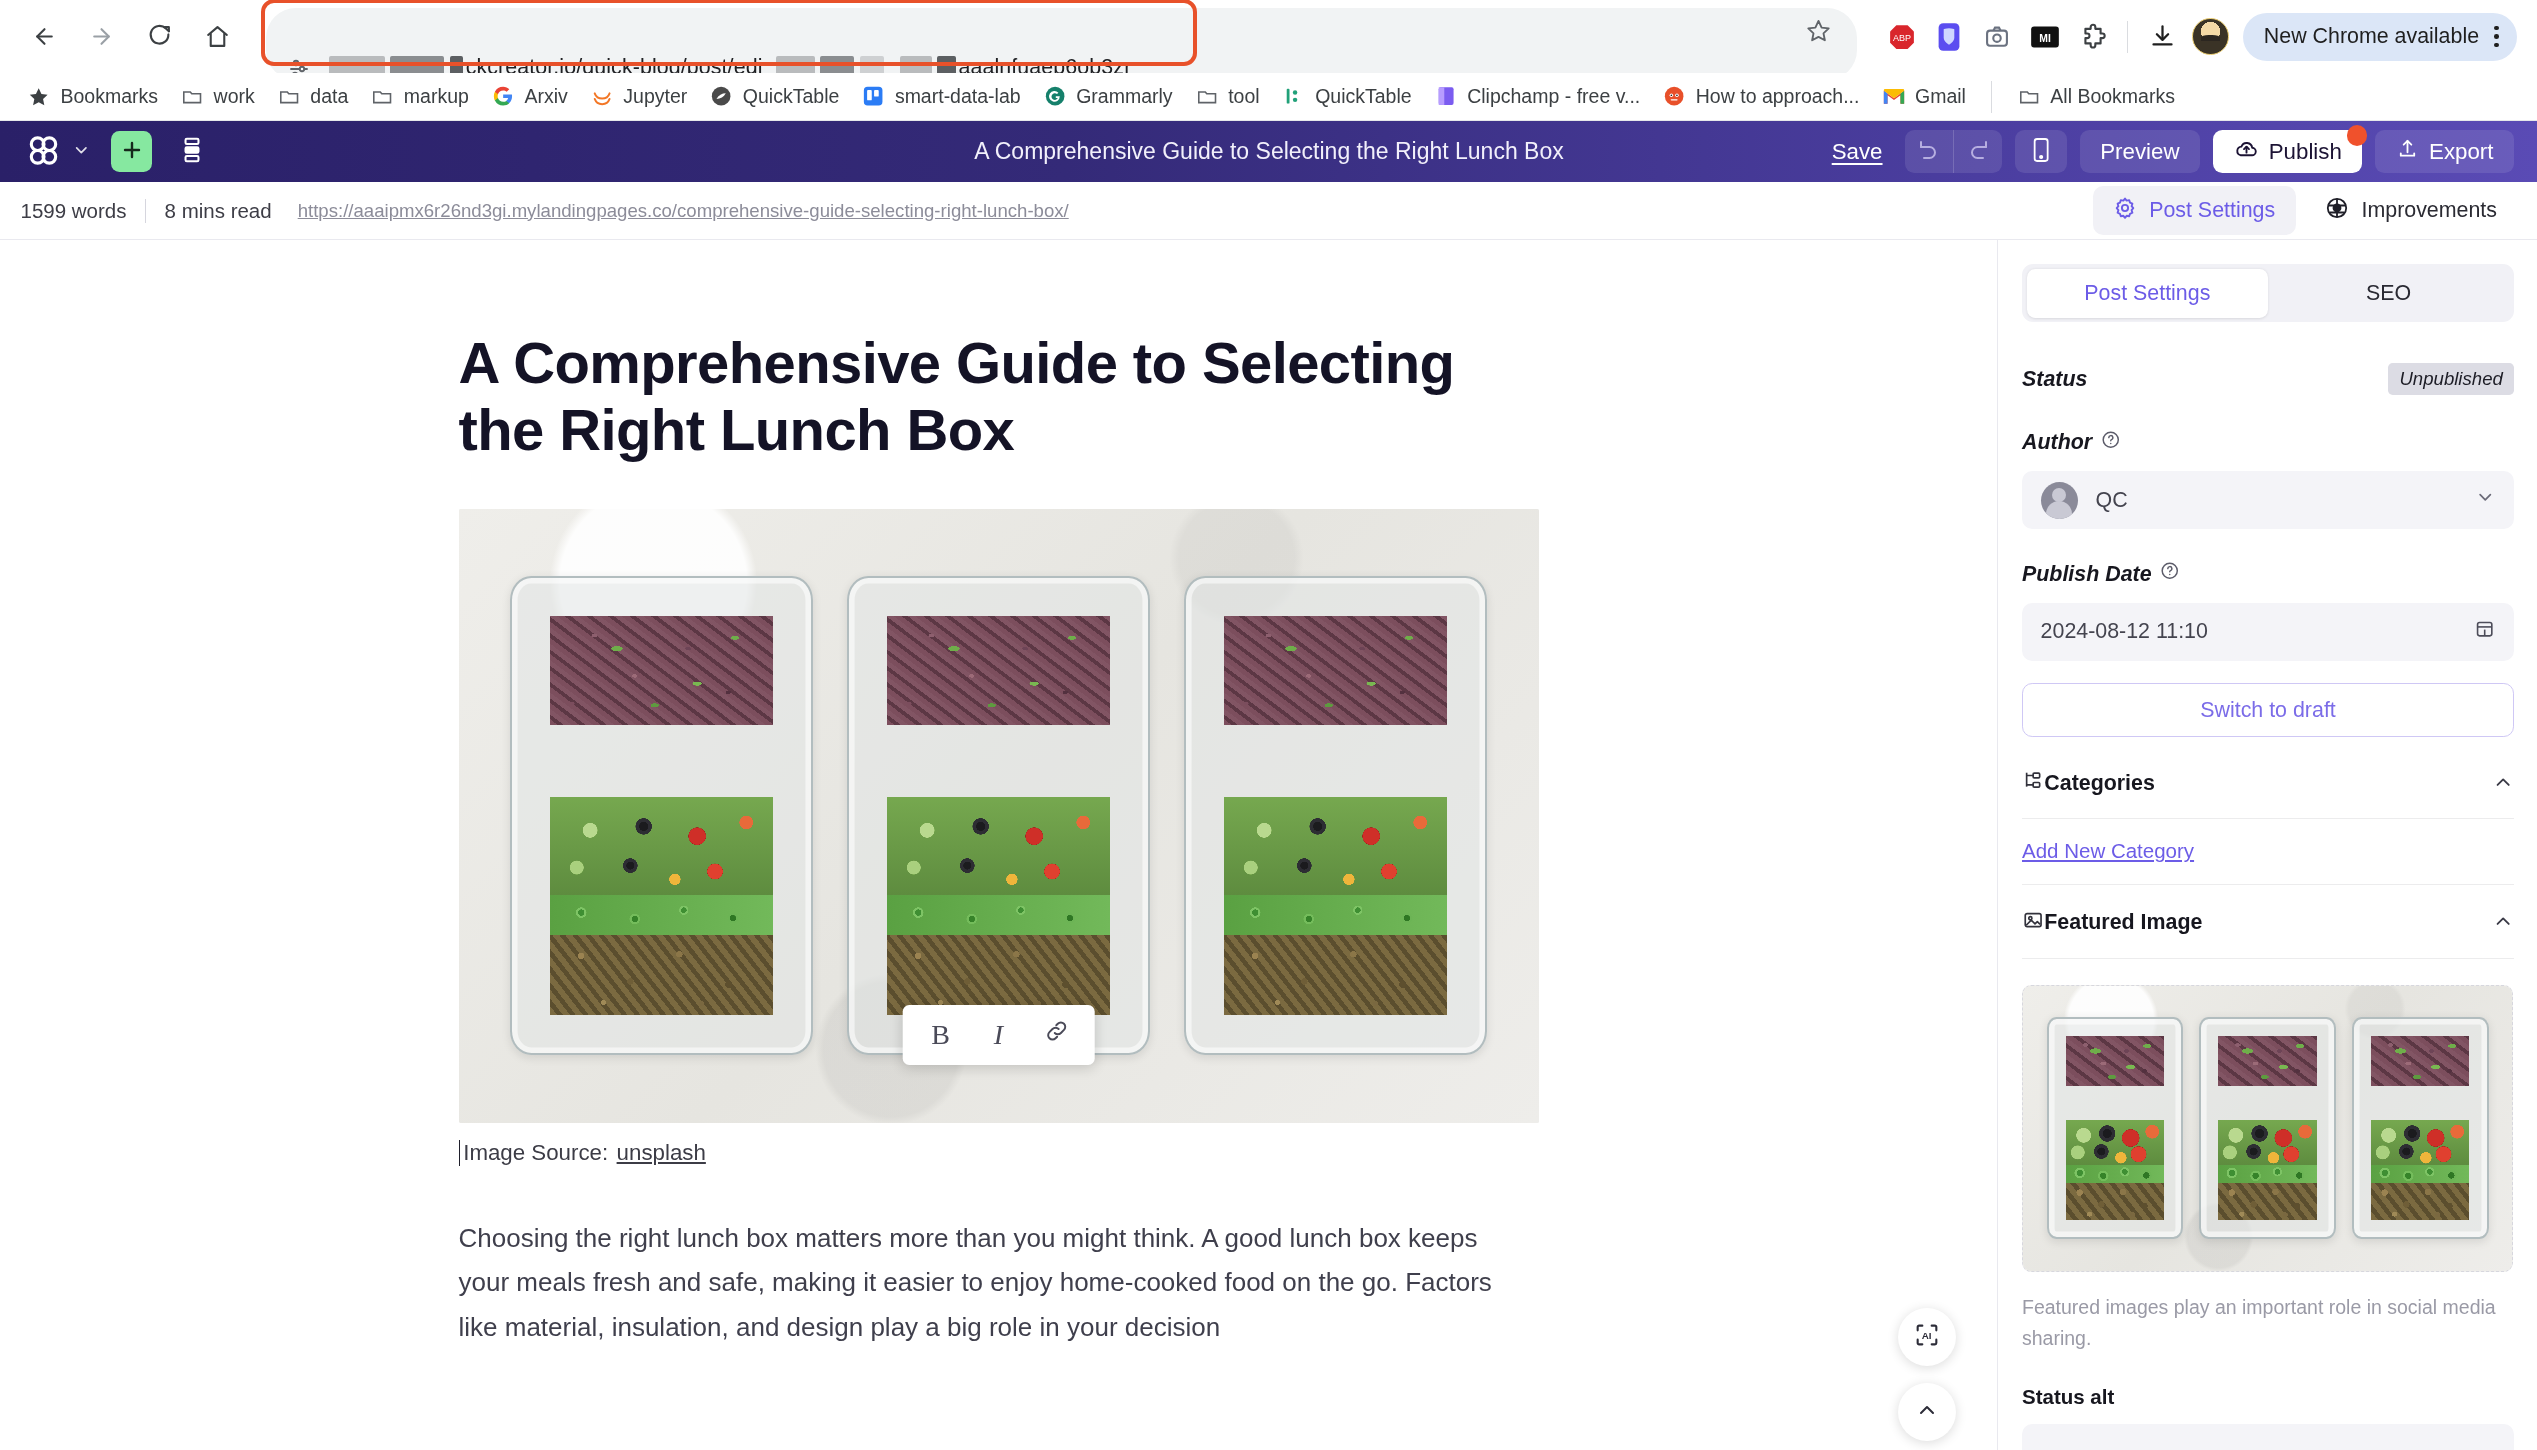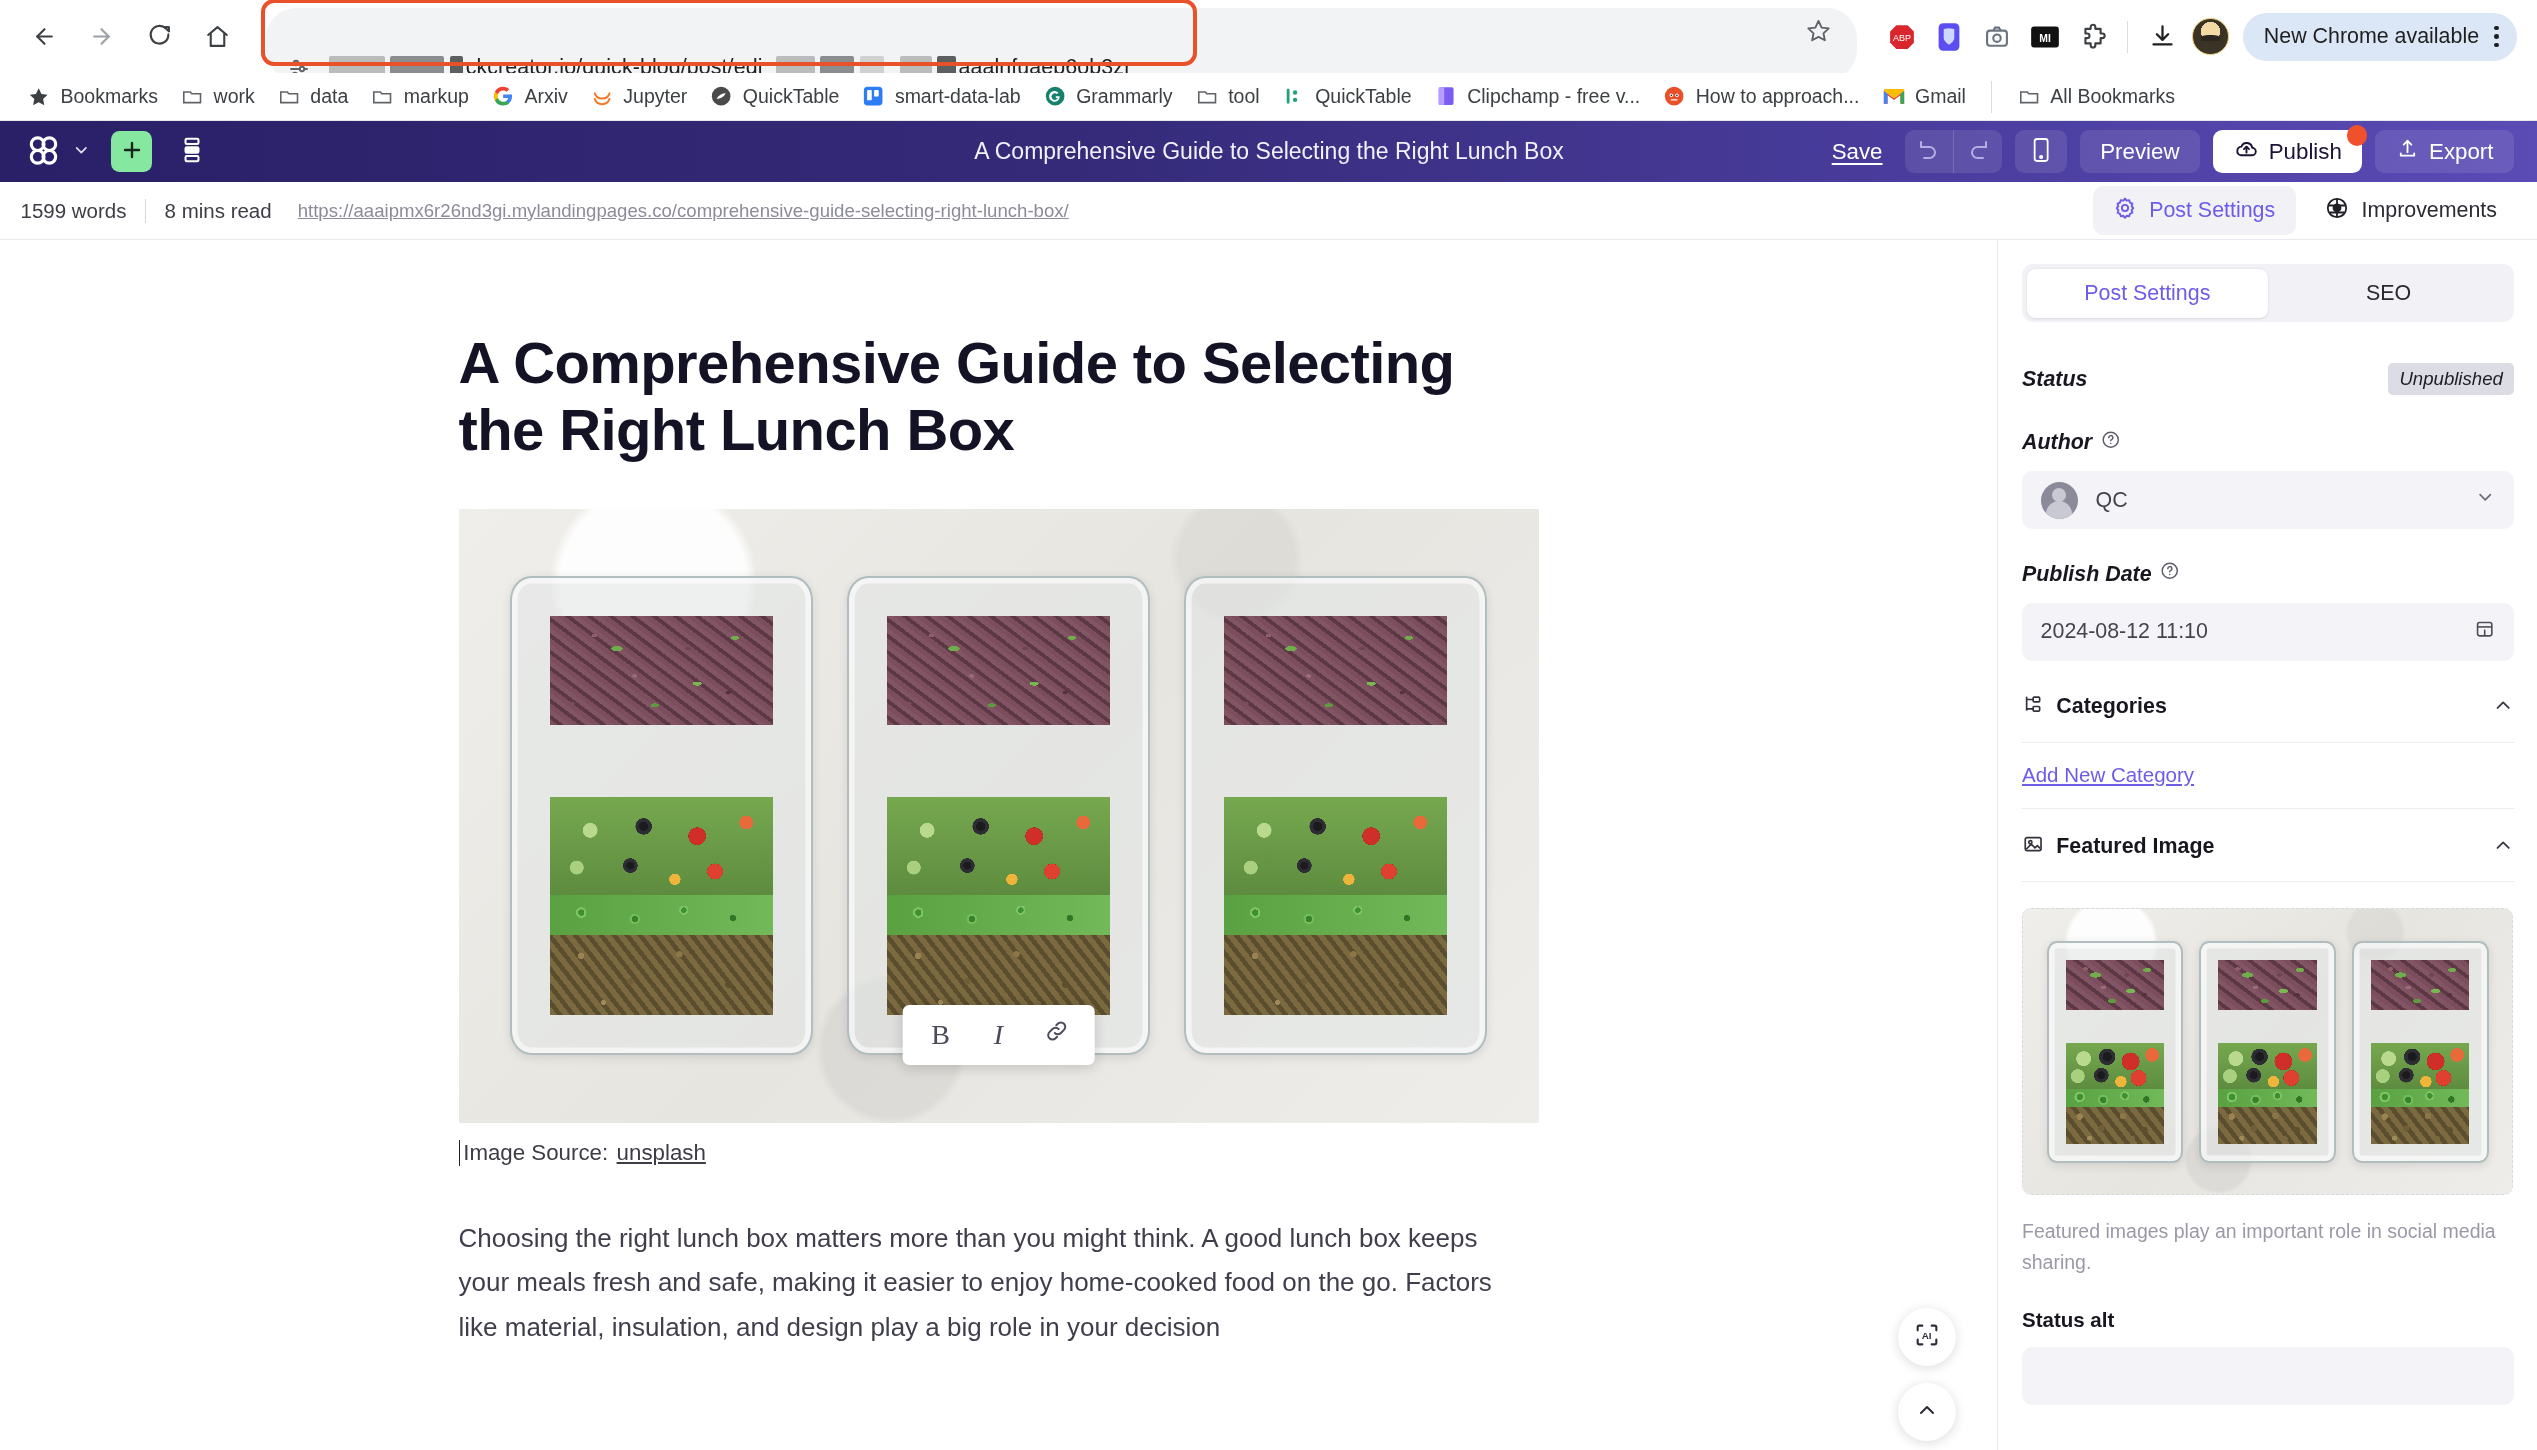--- a/index.html
+++ b/index.html
@@ -403,21 +403,21 @@
     display: flex; align-items: center; justify-content: center;
     font-size: 21.4px;
     color: #7b6ce8;
   }
   .sect-head {
     margin-top: 32px;
     display: flex; align-items: center; justify-content: space-between;
     padding-bottom: 20.5px;
     border-bottom: 0.9px solid #ececed;
   }
-  .sect-title { display:flex; align-items:center; gap: 12px; font-size: 21.4px; font-weight:700; color:#17171f; }
+  .sect-title { display:flex; align-items:center; font-size: 21.4px; font-weight:700; color:#17171f; }
   .link-blue {
     display: block;
     margin-top: 20.5px;
     font-size: 20.5px;
     color: #6c5ce7;
     text-decoration: underline;
     padding-bottom: 20.5px;
     border-bottom: 0.9px solid #ececed;
   }
   .thumb-wrap {
@@ -1046,20 +1046,21 @@
       <span class="grow">2024-08-12 11:10</span>
       <span>
         <svg width="21.4" height="21.4" viewBox="0 0 24 24" fill="none" stroke="#4d4d5a" stroke-width="1.8">
             <rect x="4" y="5" width="16" height="15" rx="2.2"></rect>
             <line x1="4" y1="10" x2="20" y2="10"></line>
             <line x1="12" y1="13" x2="12" y2="20"></line>
           </svg>
       </span>
     </div>
 
+    <div class="btn-outline">Switch to draft</div>
 
     <div class="sect-head">
       <span class="sect-title">
         <span>
           <svg width="22.3" height="22.3" viewBox="0 0 24 24" fill="none" stroke="#32323c" stroke-width="1.8">
               <path d="M5 4v15"></path>
               <rect x="12" y="4.5" width="7" height="5" rx="1.2"></rect>
               <rect x="12" y="14.5" width="7" height="5" rx="1.2"></rect>
               <path d="M5 7h7M5 17h7"></path>
             </svg>

